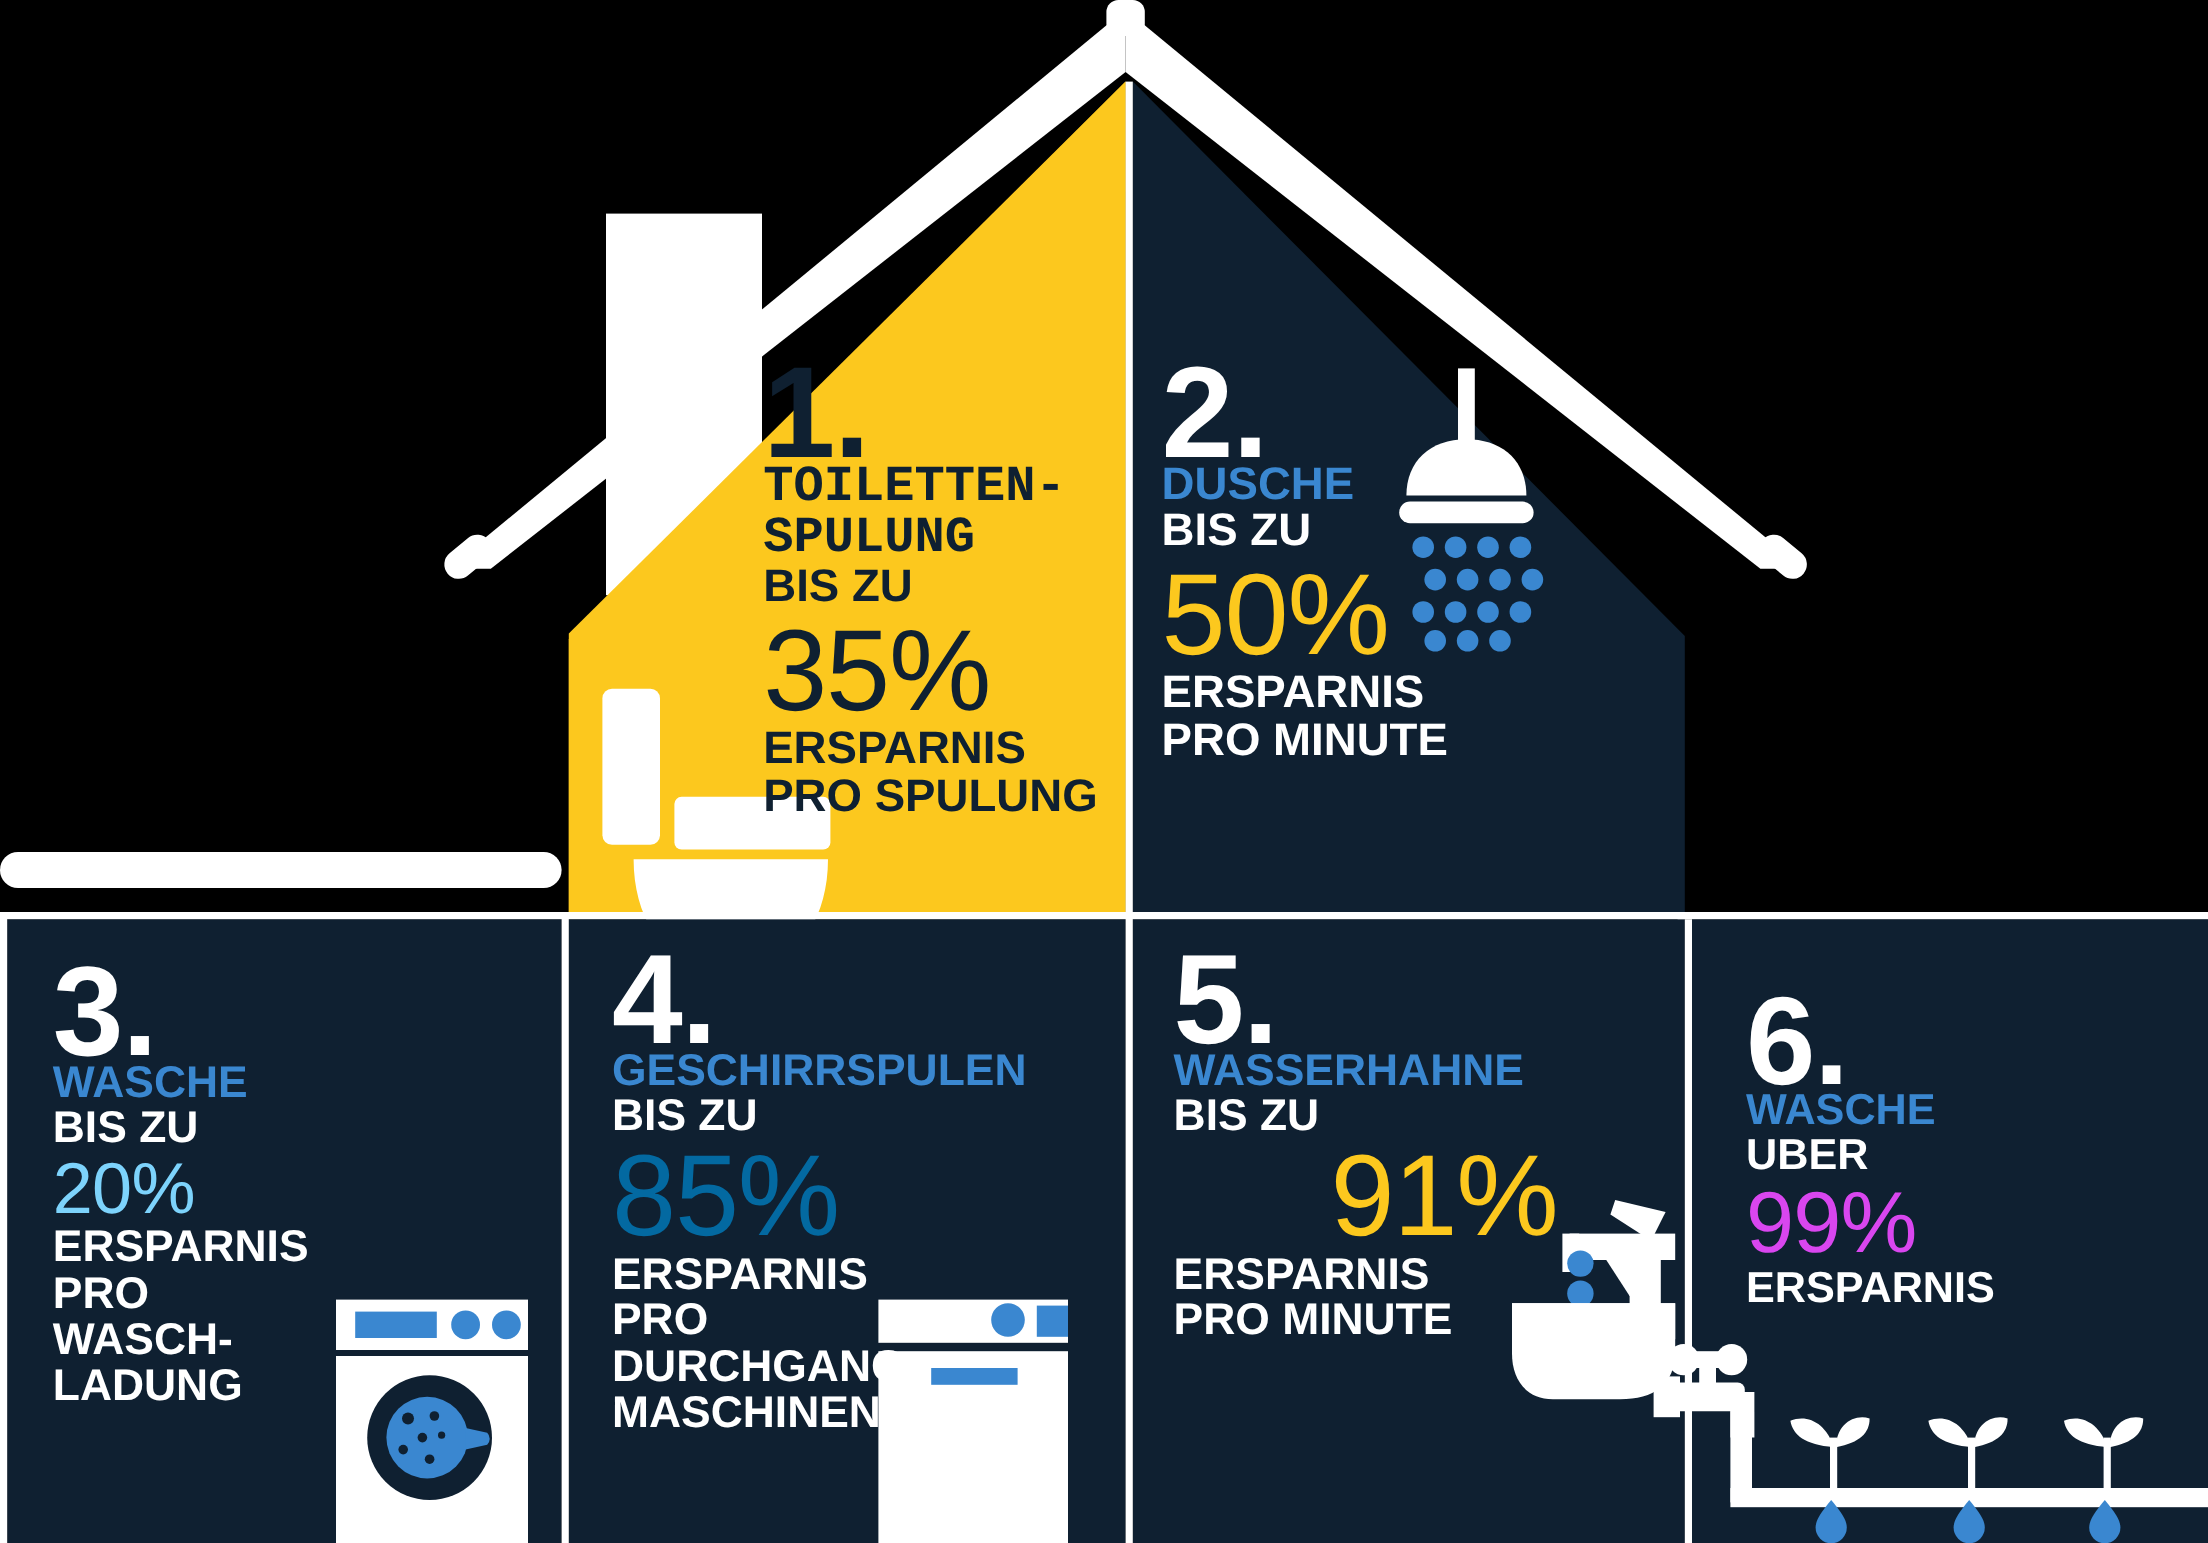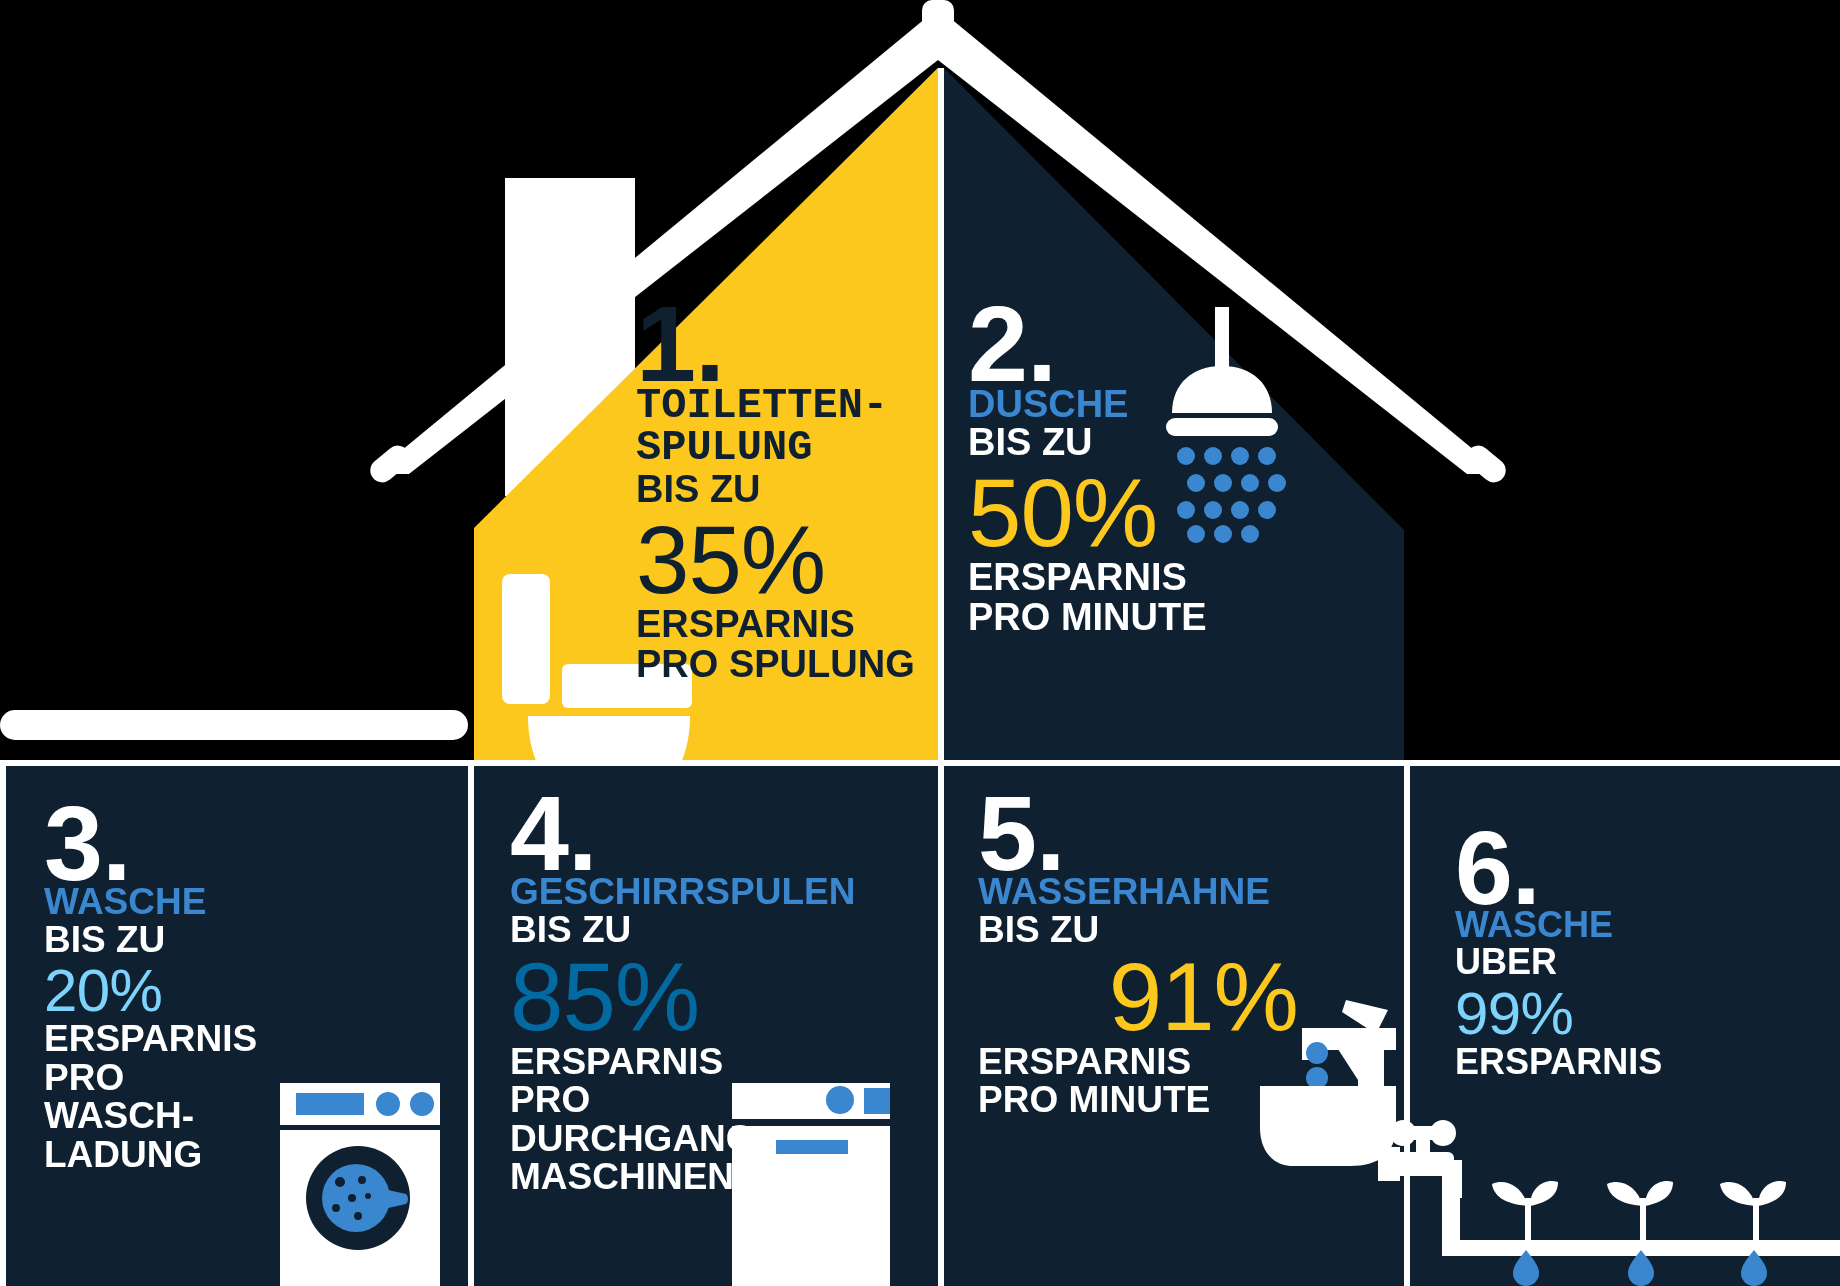--- a/index.html
+++ b/index.html
@@ -54,21 +54,21 @@
   #p5 .cat{font-size:37px;color:#3A87D0;margin-top:-4px;}
   #p5 .upto{font-size:37px;}
   #p5 .pct{font-size:96px;color:#FCC81E;margin-top:6px;margin-bottom:2px;text-align:right;}
   #p5 .sav{font-size:37px;}
 
   
   #p6{left:1455px;top:826px;width:320px;color:#fff;}
   #p6 .num{font-size:104px;}
   #p6 .cat{font-size:36px;color:#3A87D0;margin-top:-4px;}
   #p6 .upto{font-size:36px;}
-  #p6 .pct{font-size:60px;color:#7dd3fc;margin-top:6px;margin-bottom:2px;}
+  #p6 .pct{font-size:72px;color:#d946ef;margin-top:6px;margin-bottom:2px;}
   #p6 .sav{font-size:36px;}
 
   .ln{display:block;white-space:pre;}
 </style>
 </head>
 <body>
 
 <div id="stage">
 
   <svg id="art" viewBox="0 0 1840 1286">

